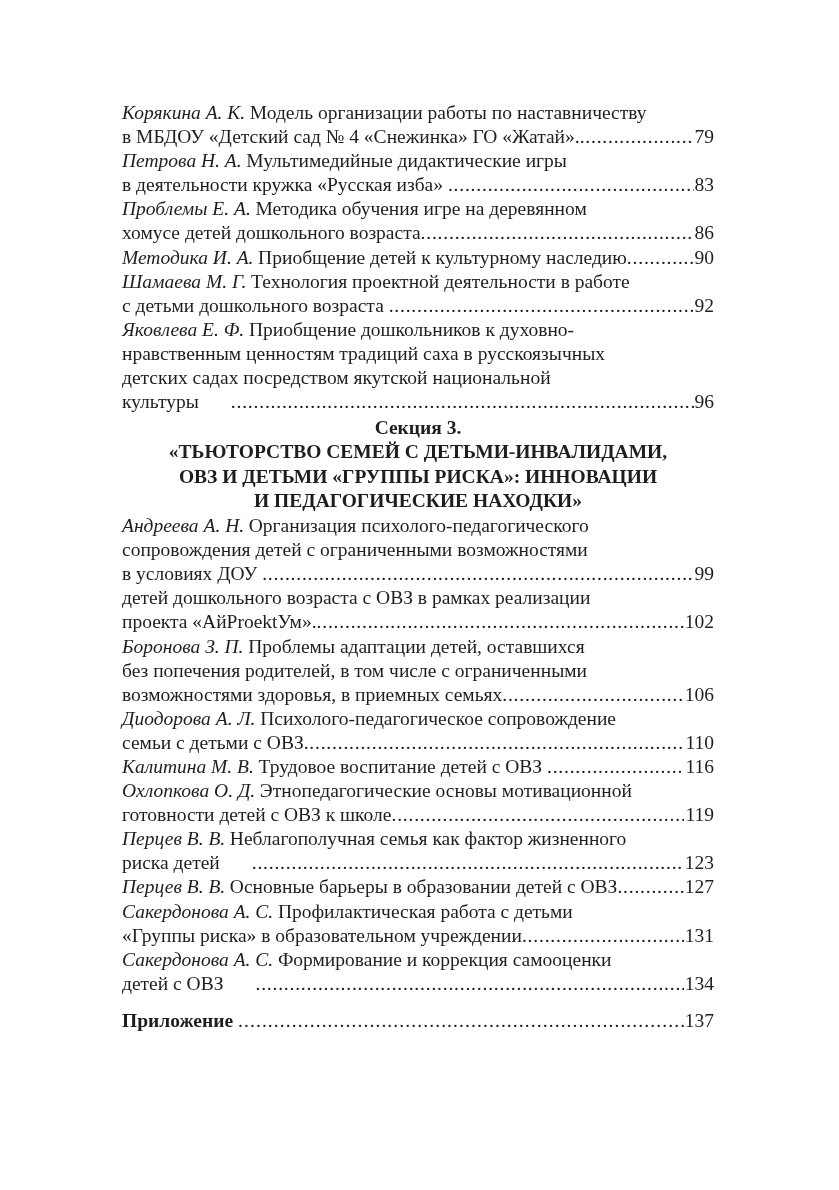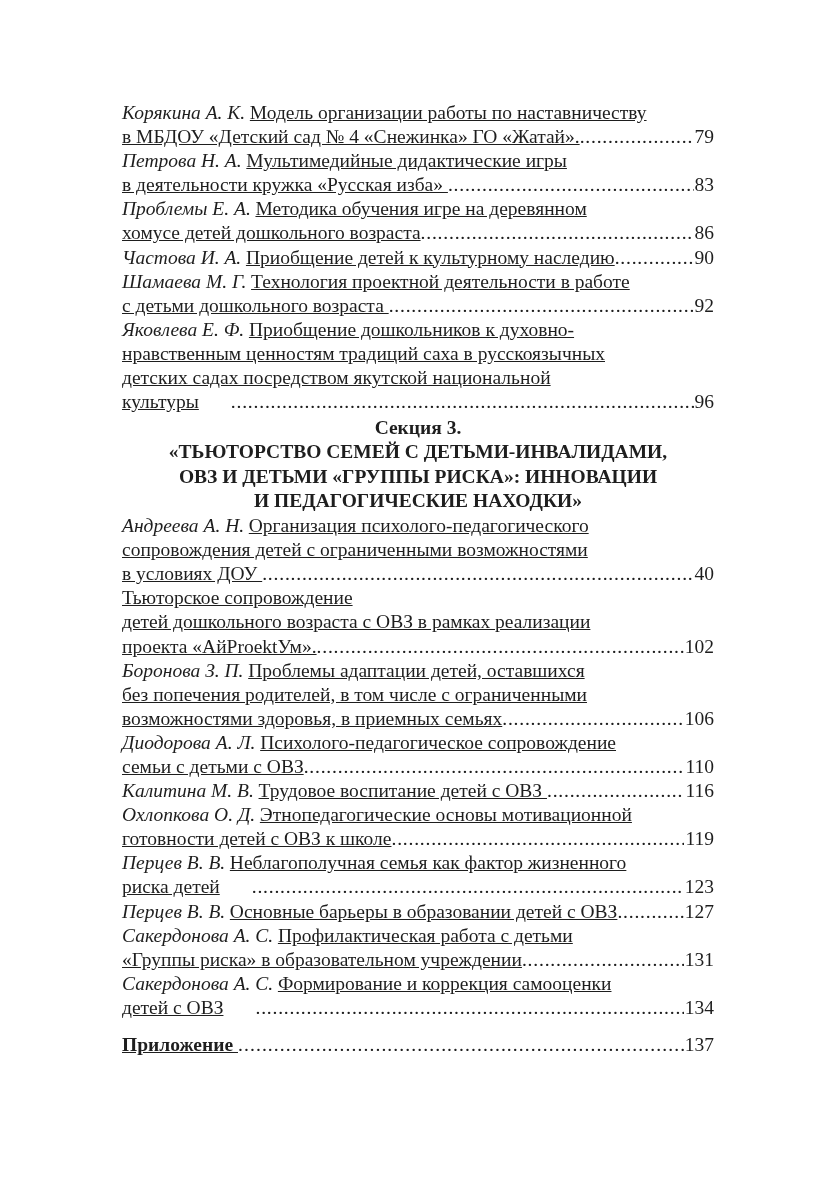--- a/index.html
+++ b/index.html
@@ -27,21 +27,20 @@
   }
   .author {
     font-style: italic;
     white-space: pre;
     margin-right: 0.24em;
     flex: none;
   }
   .text {
     white-space: pre;
     flex: none;
-    text-decoration: underline;
   }
   .leader {
     flex: 1 1 auto;
     min-width: 0;
     overflow: hidden;
     white-space: nowrap;
   }
   .leader::after {
     content: "..........................................................................................................................................................";
     letter-spacing: 0.8px;
@@ -91,21 +90,21 @@
         <span class="text">Методика обучения игре на деревянном</span>
       </div>
       <div class="toc-line">
         <span class="text">хомусе детей дошкольного возраста</span>
         <span class="leader"></span>
         <span class="page-num">86</span>
       </div>
     </div>
     <div class="toc-entry">
       <div class="toc-line">
-        <span class="author">Частова И. А.</span>
+        <span class="author">Методика И. А.</span>
         <span class="text">Приобщение детей к культурному наследию</span>
         <span class="leader"></span>
         <span class="page-num">90</span>
       </div>
     </div>
     <div class="toc-entry">
       <div class="toc-line">
         <span class="author">Шамаева М. Г.</span>
         <span class="text">Технология проектной деятельности в работе</span>
       </div>
@@ -142,26 +141,25 @@
       <div class="toc-line">
         <span class="author">Андреева А. Н.</span>
         <span class="text">Организация психолого-педагогического</span>
       </div>
       <div class="toc-line">
         <span class="text">сопровождения детей с ограниченными возможностями</span>
       </div>
       <div class="toc-line">
         <span class="text">в условиях ДОУ </span>
         <span class="leader"></span>
-        <span class="page-num">40</span>
-      </div>
-    </div>
-    <div class="toc-entry">
-      <div class="toc-line">
-        <span class="text">Тьюторское сопровождение</span>
+        <span class="page-num">99</span>
+      </div>
+    </div>
+    <div class="toc-entry">
+      <div class="toc-line">
       </div>
       <div class="toc-line">
         <span class="text">детей дошкольного возраста с ОВЗ в рамках реализации</span>
       </div>
       <div class="toc-line">
         <span class="text">проекта «АйProektУм».</span>
         <span class="leader"></span>
         <span class="page-num">102</span>
       </div>
     </div>

